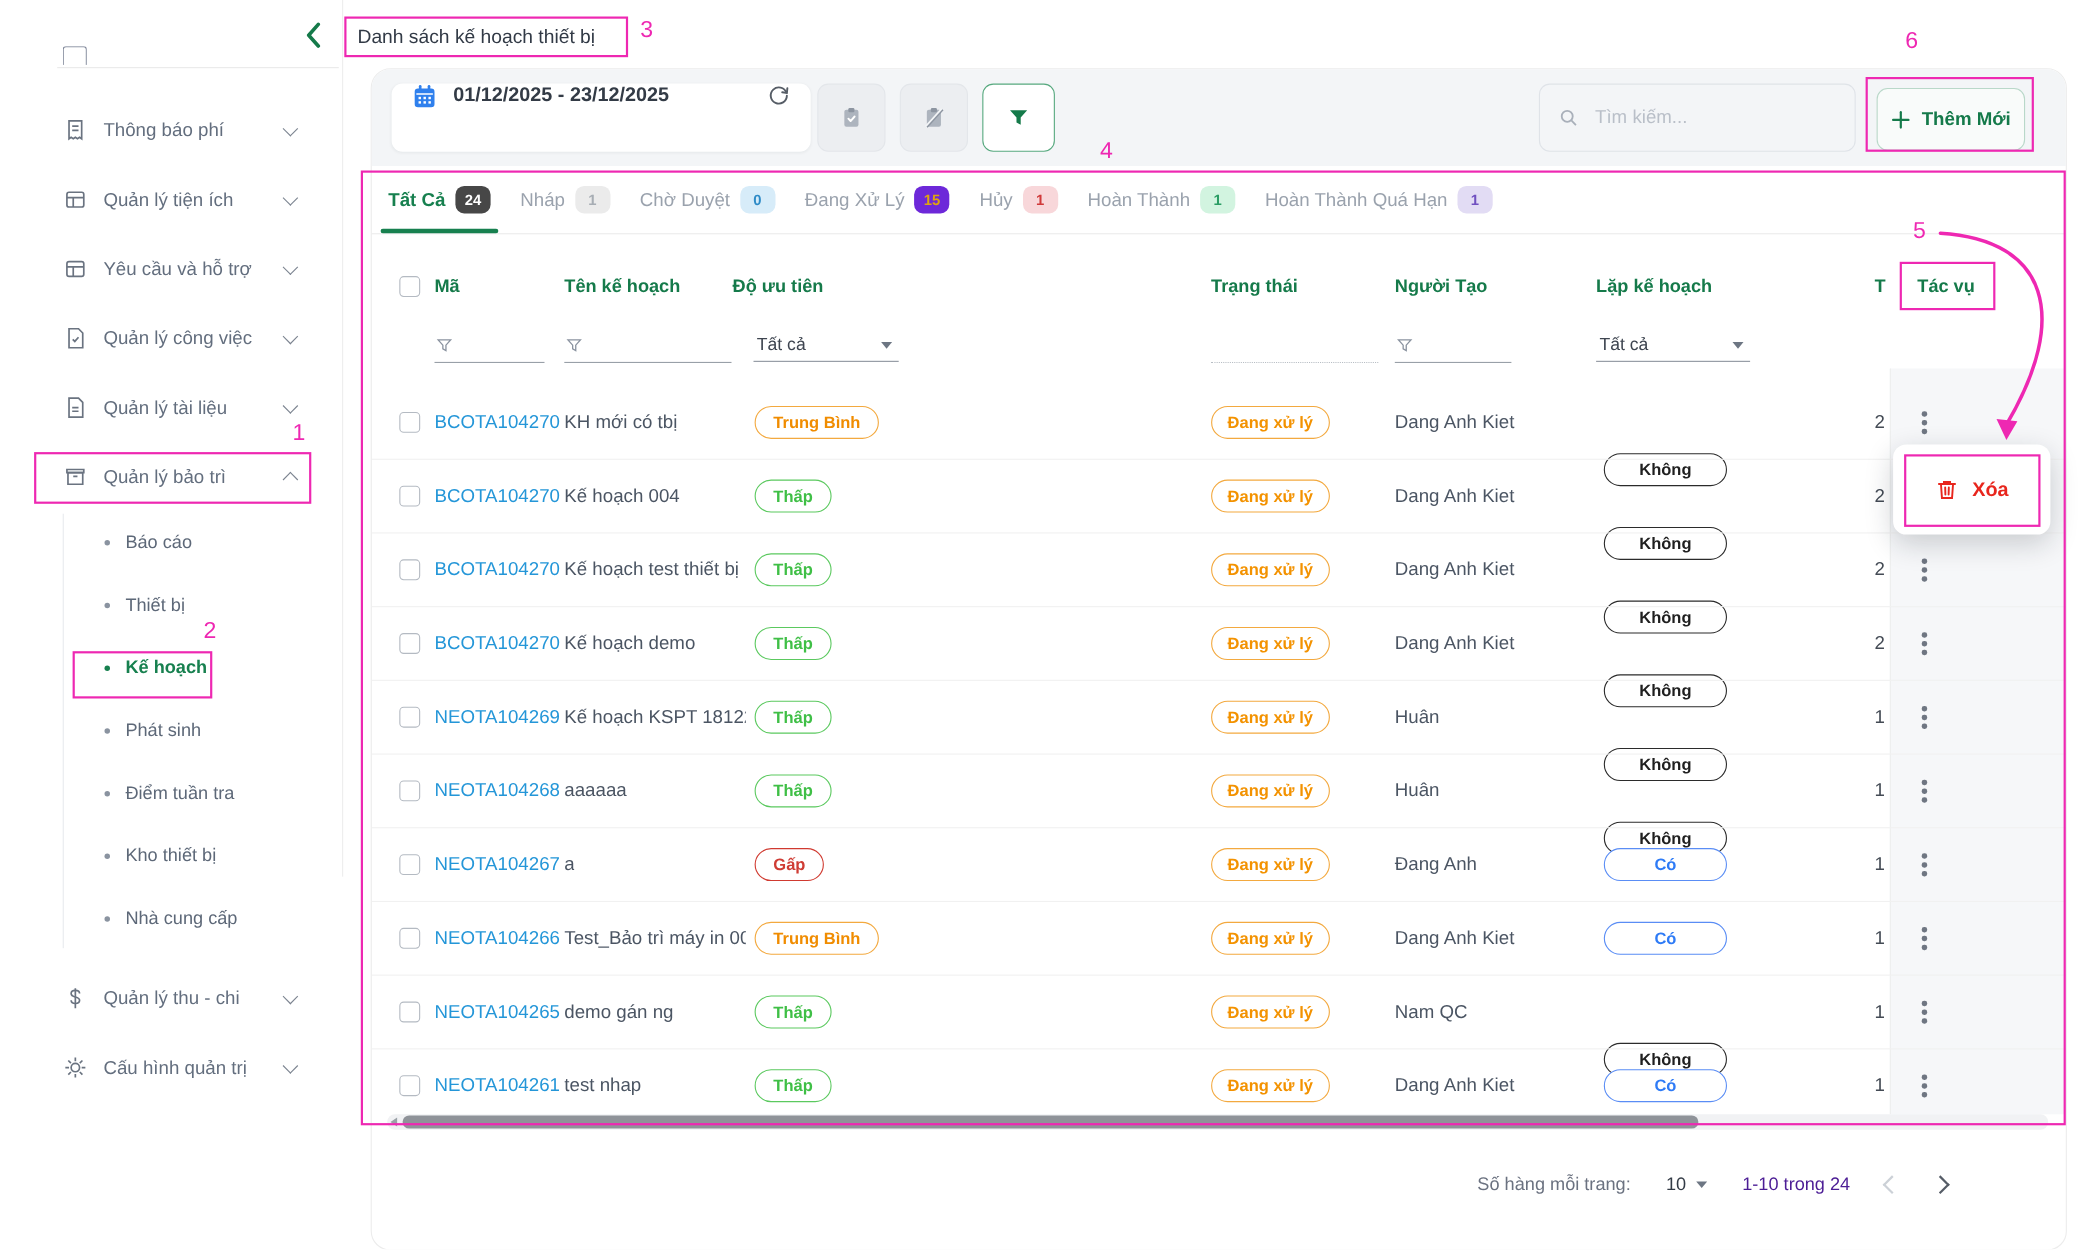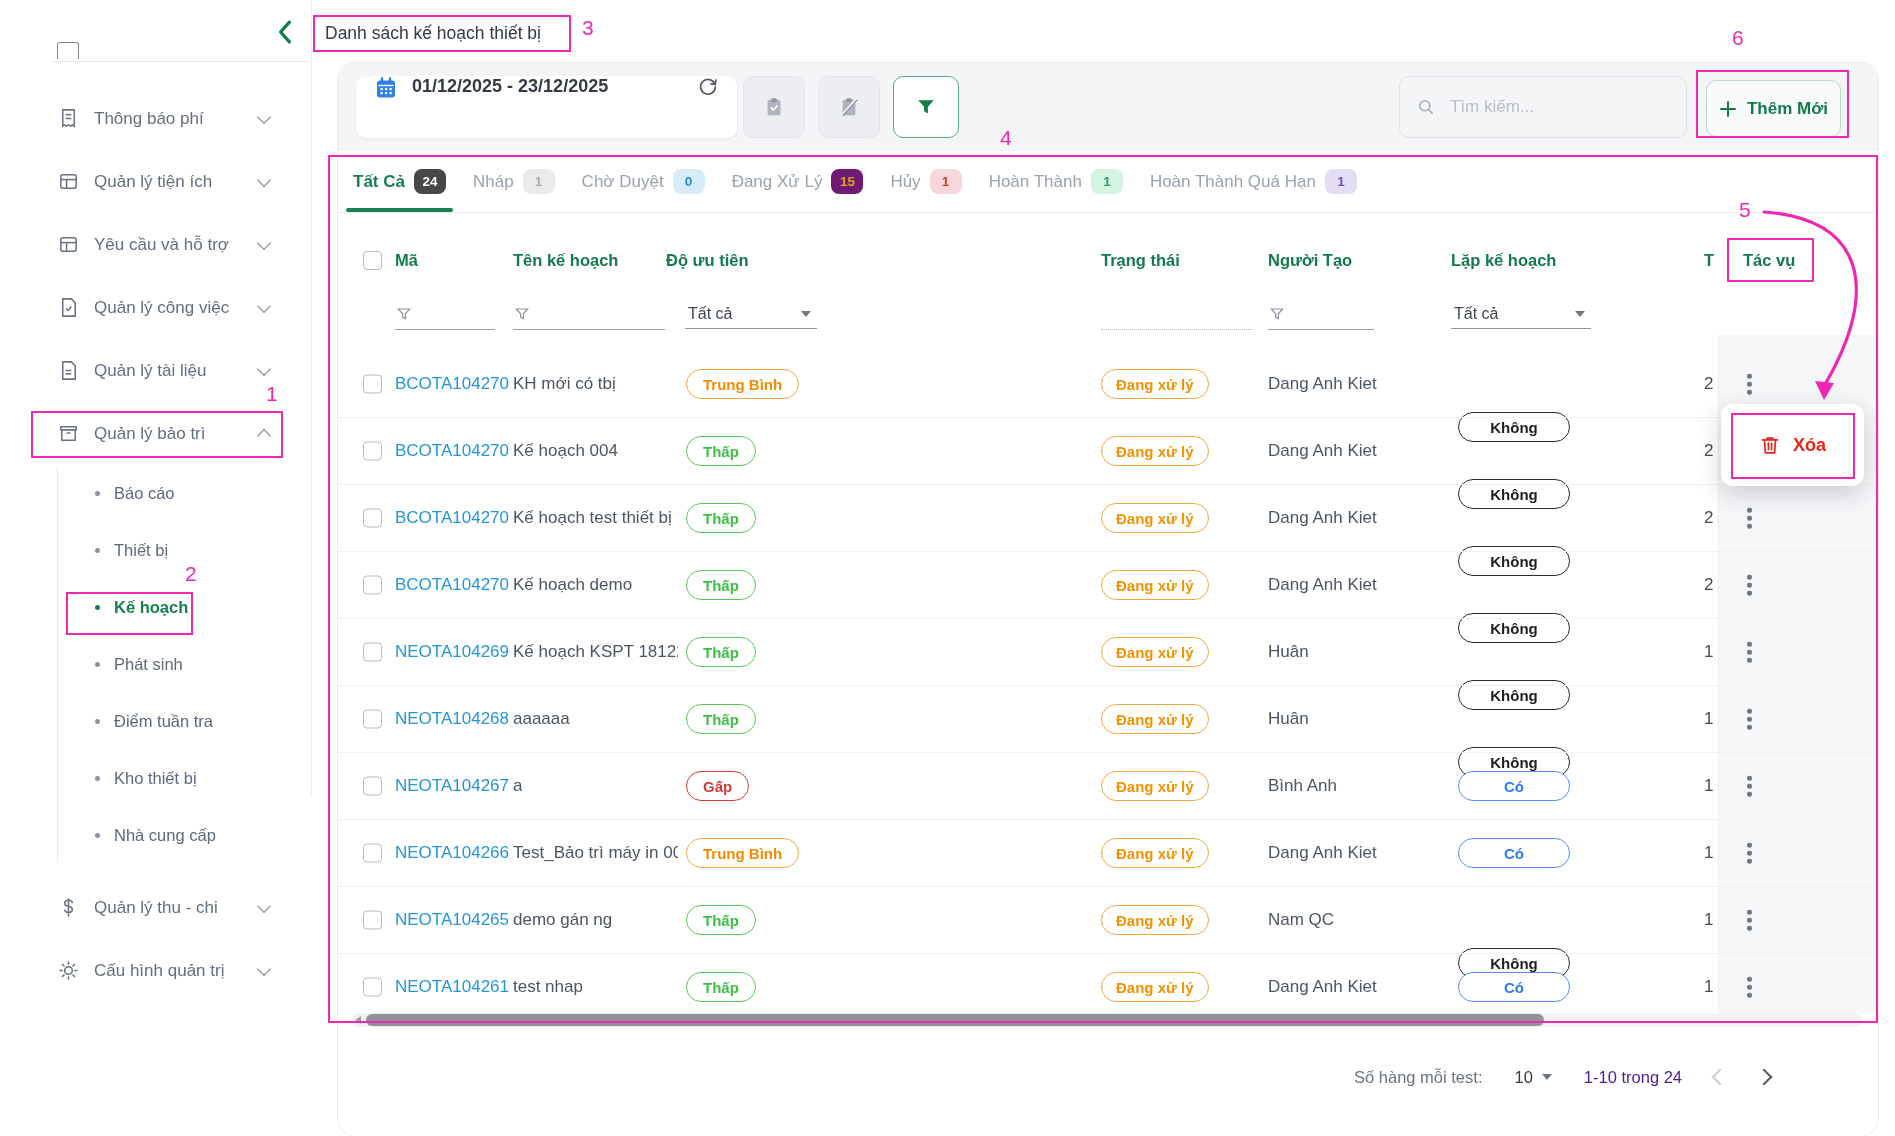--- a/index.html
+++ b/index.html
@@ -41,21 +41,21 @@
   .addbtn{position:absolute;left:1368px;top:17px;width:133px;height:55px;background:#f9fbfa;border:1px solid #b9d8c9;border-radius:10px;display:flex;align-items:center;justify-content:center;gap:10px;font-size:17px;font-weight:bold;color:#157a4a;cursor:pointer;}
   
   .tabs{position:absolute;left:0;top:88px;right:0;height:62px;display:flex;align-items:center;padding-left:15px;gap:27px;border-bottom:1px solid #ebebeb;box-sizing:border-box;}
   .tab{display:flex;align-items:center;gap:9px;font-size:17px;color:#9aa2ad;position:relative;height:100%;cursor:pointer;}
   .tab[data-active="true"]{color:#17804f;font-weight:bold;}
   .tab[data-active="true"]::after{content:"";position:absolute;left:-7px;right:-7px;bottom:0;height:4px;background:#17804f;border-radius:2px;}
   .badge{min-width:16px;height:25px;border-radius:8px;display:flex;align-items:center;justify-content:center;padding:0 8px;font-size:13.5px;font-weight:bold;}
   .badge[data-variant="dark"]{background:#474747;color:#fff;}
   .badge[data-variant="grey"]{background:#ebebeb;color:#a7adb4;}
   .badge[data-variant="blue"]{background:#d7ecf9;color:#2e8bc7;}
-  .badge[data-variant="yellow"]{background:#701a75;color:#dfa510;}
+  .badge[data-variant="yellow"]{background:#6d28d9;color:#dfa510;}
   .badge[data-variant="red"]{background:#f8d7da;color:#d03a3a;}
   .badge[data-variant="green"]{background:#d2f4e0;color:#2a9d64;}
   .badge[data-variant="purple"]{background:#e2dcf4;color:#7050c0;}
   
   .thead-label{position:absolute;top:188px;font-size:16.5px;font-weight:bold;color:#157a4a;white-space:nowrap;}
   .cb{width:19px;height:19px;border:1.6px solid #b4bac2;border-radius:4px;background:#fff;display:inline-block;box-sizing:border-box;cursor:pointer;}
   .head-cb{position:absolute;left:25px;top:188px;}
   .hidden-col{left:1366px;width:15px;overflow:hidden;}
   .f-funnel{position:absolute;top:243px;}
   .f-underline{position:absolute;top:266px;height:1px;background:#99a0a8;}
@@ -460,21 +460,21 @@
             <i></i>
           </span>
         </div>
 
         <div class="row">
           <span class="cb row-cb"></span>
           <span class="cell code">NEOTA104267</span>
           <span class="cell name">a</span>
           <span class="chip pri" data-variant="urgent">Gấp</span>
           <span class="chip status" data-variant="processing">Đang xử lý</span>
-          <span class="cell creator">Bình Anh</span>
+          <span class="cell creator">Đang Anh</span>
           <span class="chip repeat" data-variant="yes">Có</span>
           <span class="cell clip">1</span>
           <span class="kebab">
             <i></i>
             <i></i>
             <i></i>
           </span>
         </div>
 
         <div class="row">
@@ -525,21 +525,21 @@
           </span>
         </div>
 
     </div>
 
     <div class="htrack"></div>
     <div class="harrow"></div>
     <div class="hthumb"></div>
 
     <div class="pagination">
-      <span>Số hàng mỗi test:</span>
+      <span>Số hàng mỗi trang:</span>
       <span class="perpage">
           <span>10</span>
           <span class="caret"></span>
         </span>
       <span class="range">1-10 trong 24</span>
       <span class="pg-chev pg-prev"></span>
       <span class="pg-chev pg-next"></span>
     </div>
   </div>
 

